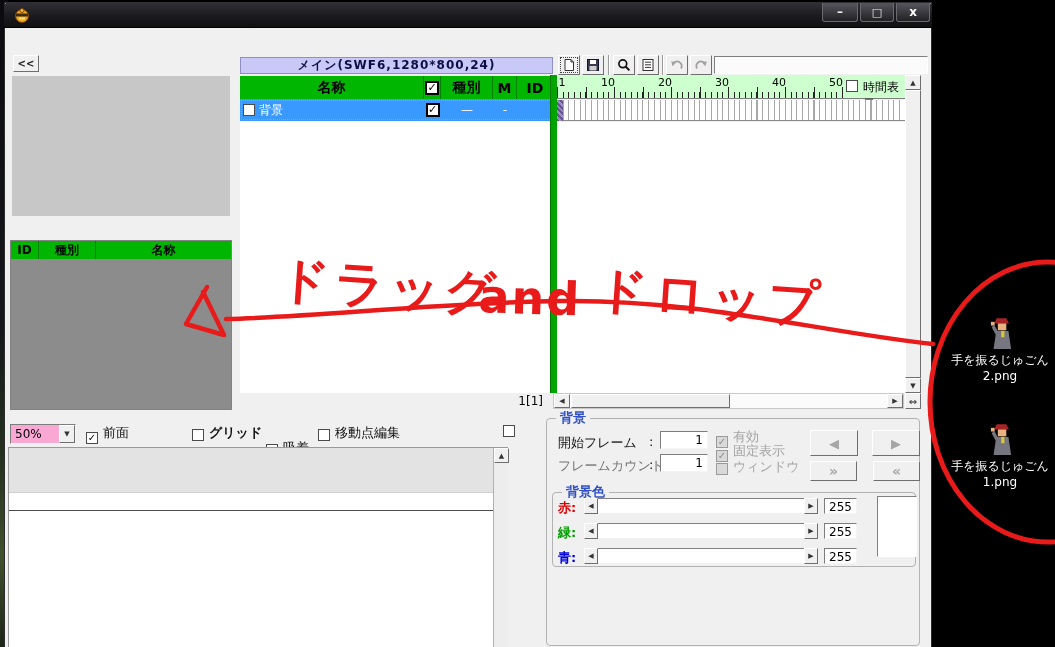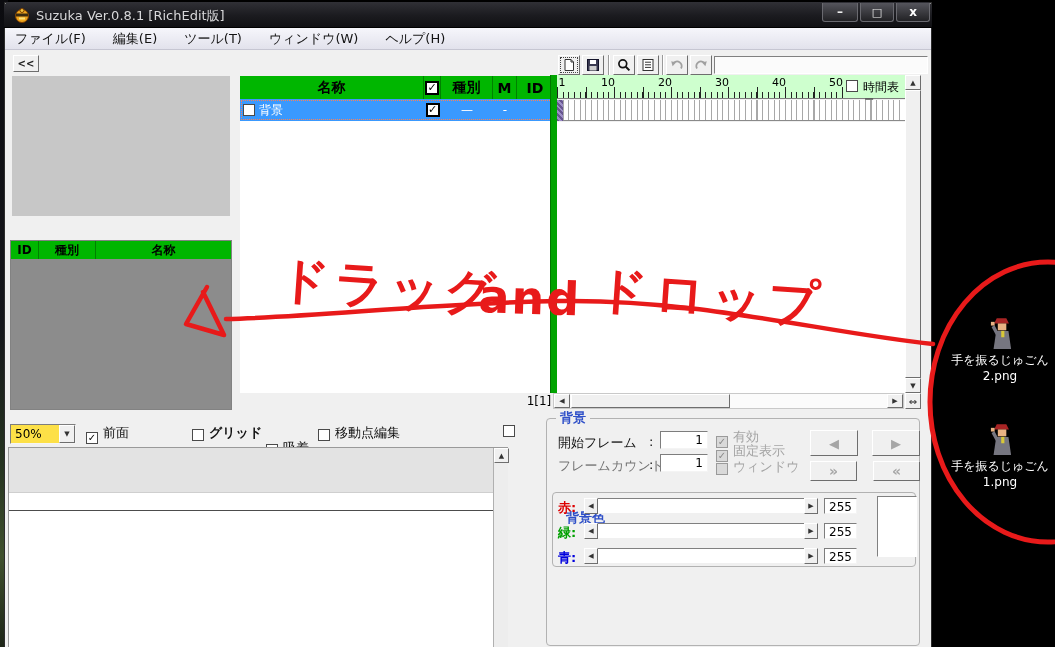--- a/index.html
+++ b/index.html
@@ -44,51 +44,42 @@
   <div class="a" style="left:4px;top:2px;width:928px;height:26px;border-radius:5px 5px 0 0;
               background:linear-gradient(180deg,#303036 0%,#1b1b1f 55%,#111114 100%);border-bottom:1px solid #000;"></div>
   <div class="a" style="left:14px;top:7px;">
     <svg width="16" height="16" viewBox="0 0 16 16">
       <circle cx="8" cy="9" r="6.5" fill="#f0a61e" stroke="#7c3e00"></circle>
       <rect x="2" y="6.5" width="12" height="3" fill="#3a2a10"></rect>
       <circle cx="8" cy="3.5" r="2" fill="#f4c33c" stroke="#7c3e00"></circle>
       <rect x="5" y="10.5" width="6" height="2" fill="#fbe07a"></rect>
     </svg>
   </div>
-  <div class="a" style="left:36px;top:7px;font-size:13px;color:#d8d8da;">Suzuka Ver.0.8.1 [RichEdit版]</div>
   <div class="a btn" style="left:822px;top:3px;width:36px;height:19px;background:linear-gradient(180deg,#55555c,#222225);
               border:1px solid #6a6a70;border-top:none;border-radius:0 0 3px 3px;color:#eee;font-size:12px;font-weight:bold;">–</div>
   <div class="a btn" style="left:860px;top:3px;width:34px;height:19px;background:linear-gradient(180deg,#55555c,#222225);
               border:1px solid #6a6a70;border-top:none;border-radius:0 0 3px 3px;color:#eee;font-size:11px;font-weight:bold;">□</div>
   <div class="a btn" style="left:896px;top:3px;width:34px;height:19px;background:linear-gradient(180deg,#55555c,#222225);
               border:1px solid #6a6a70;border-top:none;border-radius:0 0 3px 3px;color:#fff;font-size:12px;font-weight:bold;">x</div>
 
-  <div class="a" style="left:5px;top:28px;width:926px;height:22px;display:flex;gap:27px;align-items:center;padding-left:10px;
-              background:linear-gradient(180deg,#f6f6fb,#e2e2ec);border-bottom:1px solid #c6c6d2;font-size:13px;color:#141414;">
-    <span>ファイル(F)</span>
-    <span>編集(E)</span>
-    <span>ツール(T)</span>
-    <span>ウィンドウ(W)</span>
-    <span>ヘルプ(H)</span>
-  </div>
 
   <div class="a btn raised" style="left:13px;top:55px;width:26px;height:17px;font-size:10px;font-weight:bold;color:#222;">&lt;&lt;</div>
 
   <div class="a" style="left:12px;top:76px;width:218px;height:140px;background:#c7c7c7;"></div>
 
   <div class="a" style="left:10px;top:240px;width:222px;height:170px;border:1px solid #828282;display:flex;flex-direction:column;">
     <div class="lh" style="height:18px;font-size:12px;">
       <div style="width:28px">ID</div>
       <div style="width:57px">種別</div>
       <div style="flex:1;border-right:none">名称</div>
     </div>
     <div style="flex:1;background:#8c8c8c"></div>
   </div>
 
-  <div class="a sunken" style="left:10px;top:424px;width:66px;height:20px;background:#fde047;">
+  <div class="a sunken" style="left:10px;top:424px;width:66px;height:20px;background:#f9a8d4;">
     <span style="position:absolute;left:4px;top:2px;font-size:12px;color:#000;">50%</span>
     <span class="raised btn" style="position:absolute;right:0;top:0;width:16px;height:18px;font-size:7px;color:#333;">▼</span>
   </div>
   <div class="a" style="left:86px;top:426px;white-space:nowrap;">
     <span class="cb">✓</span><span class="optlbl">前面</span>
   </div>
   <div class="a" style="left:143px;top:426px;white-space:nowrap;margin-top:32px;">
     <span class="cb">✓</span><span class="optlbl">後面</span>
   </div>
   <div class="a" style="left:192px;top:426px;white-space:nowrap;font-weight:bold;">
@@ -103,20 +94,22 @@
   <span class="a cb" style="left:503px;top:425px;"></span>
 
   <div class="a" style="left:8px;top:447px;width:500px;height:200px;background:#fff;border-top:1px solid #9a9a9a;border-left:1px solid #9a9a9a;">
     <div style="position:absolute;left:0;top:0;width:100%;height:45px;background:#e3e3e3;border-bottom:1px solid #cfcfcf;"></div>
     <div style="position:absolute;left:0;top:62px;width:100%;height:1px;background:#4c4c4c;"></div>
     <div style="position:absolute;right:0;top:0;width:15px;height:100%;background:#ededed;border-left:1px solid #b0b0b0;">
       <div class="raised btn arrbtn" style="width:15px;height:15px;">▲</div>
     </div>
   </div>
 
+  <div class="a btn" style="left:240px;top:57px;width:313px;height:17px;background:#c9c9f7;border:1px solid #8f8fc4;
+              font-size:12px;font-weight:bold;color:#0d0d45;letter-spacing:1px;">メイン(SWF6,1280*800,24)</div>
 
   <div class="a lh" style="left:240px;top:76px;width:313px;height:23px;font-size:14px;">
     <div class="c-name">名称</div>
     <div class="c-cb">
       <span class="cb bold">✓</span>
     </div>
     <div class="c-type">種別</div>
     <div class="c-m">M</div>
     <div class="c-id">ID</div>
   </div>
@@ -129,21 +122,21 @@
     </div>
     <div class="c-cb" style="display:flex;justify-content:center;">
       <span class="cb bold">✓</span>
     </div>
     <div class="c-type" style="text-align:center;">—</div>
     <div class="c-m" style="text-align:center;">-</div>
     <div class="c-id" style="text-align:center;"></div>
   </div>
   <div class="a" style="left:240px;top:121px;width:313px;height:272px;background:#fff;"></div>
 
-  <div class="a" style="left:508px;top:394px;width:62px;text-align:center;font-size:12px;color:#000;">1[1]</div>
+  <div class="a" style="left:481px;top:394px;width:62px;text-align:right;font-size:12px;color:#000;">1[1]</div>
 
   <div class="a" style="left:550px;top:75px;width:7px;height:318px;background:#00a400;border-left:1px solid #007700;"></div>
 
   <div class="a raised btn tbtn" style="left:558px;top:55px;outline:1px dotted #444;outline-offset:-3px;">
     <svg width="14" height="14" viewBox="0 0 14 14">
       <path d="M3 1.5h6l2.5 2.5v8.5H3z" fill="#fff" stroke="#333"></path>
         <path d="M9 1.5V4h2.5" fill="none" stroke="#333"></path>
     </svg>
   </div>
   <div class="a raised btn tbtn" style="left:582px;top:55px;">
@@ -236,21 +229,21 @@
   <div class="a" style="left:716px;top:460px;white-space:nowrap;">
     <span class="cb dis"></span><span class="optlbl" style="color:#a4a4a4">ウィンドウ</span>
   </div>
 
   <div class="a raised btn navbtn" style="left:810px;top:430px;width:48px;height:26px;">◀</div>
   <div class="a raised btn navbtn" style="left:872px;top:430px;width:48px;height:26px;">▶</div>
   <div class="a raised btn navbtn" style="left:810px;top:461px;width:47px;height:20px;font-size:14px;">»</div>
   <div class="a raised btn navbtn" style="left:873px;top:461px;width:47px;height:20px;font-size:14px;">«</div>
 
   <div class="a grp" style="left:552px;top:492px;width:364px;height:75px;"></div>
-  <div class="a glabel" style="left:562px;top:511px;text-align:right;">背景色</div>
+  <div class="a glabel" style="left:562px;top:485px;text-align:right;">背景色</div>
 
   <div class="a ch-red" style="left:558px;top:499px;font-size:13px;font-weight:bold;">赤:</div>
   <div class="a slider" style="left:584px;top:498px;width:234px;">
     <div class="raised btn arrbtn" style="width:14px;">◀</div>
     <div class="track"></div>
     <div class="raised btn arrbtn" style="width:14px;">▶</div>
   </div>
   <div class="a sunken val" style="left:824px;top:498px;width:33px;height:16px;">255</div>
 
   <div class="a ch-green" style="left:558px;top:524px;font-size:13px;font-weight:bold;">緑:</div>

